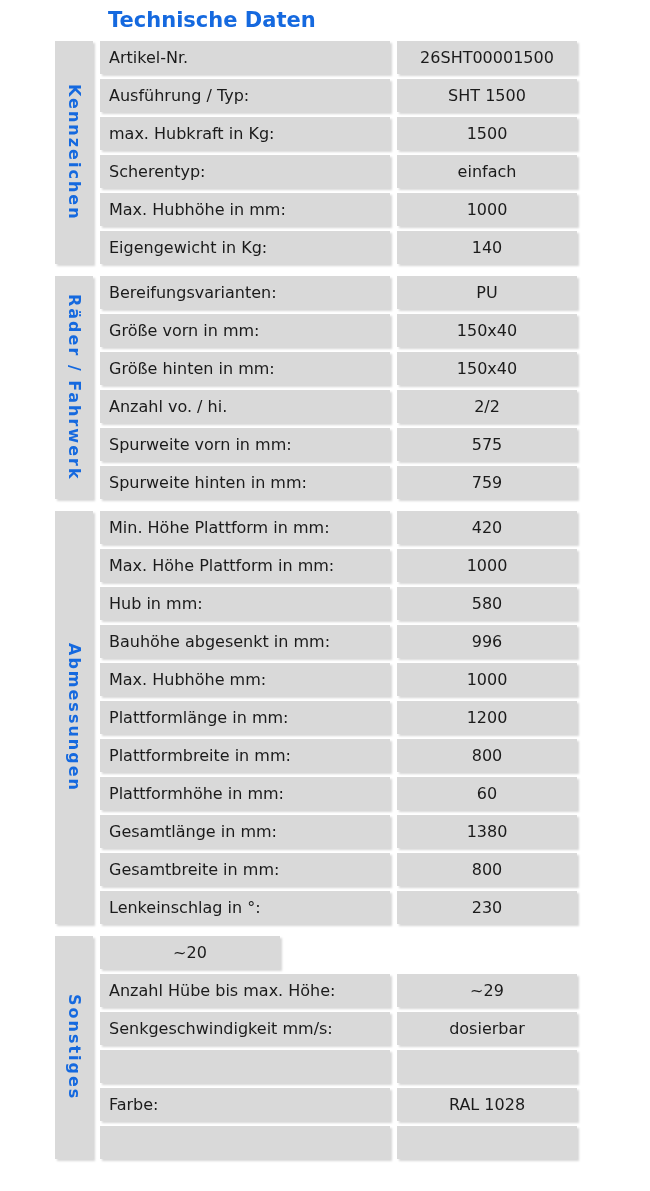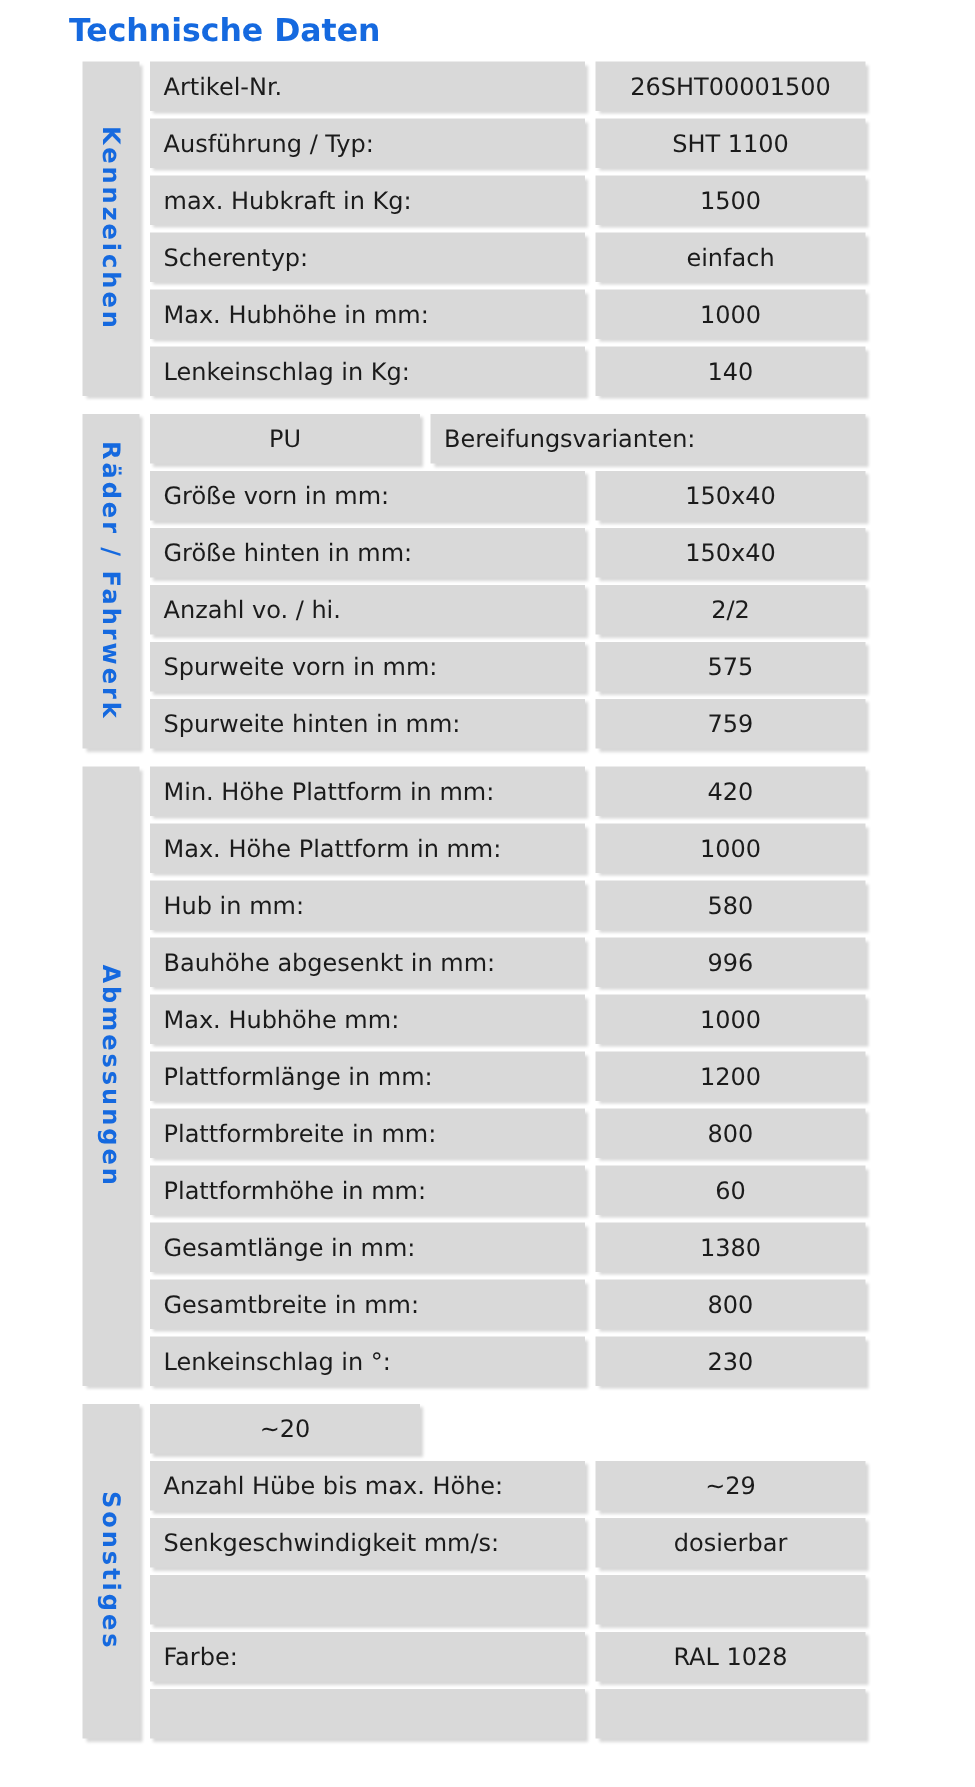--- a/index.html
+++ b/index.html
@@ -9,21 +9,21 @@
   }
   html,body{margin:0;padding:0;}
   body{
     width:650px;height:1191px;
     background:#ffffff;
     font-family:"DejaVu Sans","Liberation Sans",sans-serif;
     color:var(--text);
     overflow:hidden;
   }
   .title{
-    margin:9px 0 10px 46px;
+    margin:9px 0 10px 108px;
     font-size:21px;
     line-height:22px;
     font-weight:bold;
     color:var(--blue);
   }
   .table{
     margin-left:55px;
     width:522px;
     display:flex;
     flex-direction:column;
@@ -91,48 +91,48 @@
       <div class="section-col">
         <span class="section-label">Kennzeichen</span>
       </div>
       <div class="rows">
         <div class="row">
           <div class="cell label-cell">Artikel-Nr.</div>
           <div class="cell value-cell">26SHT00001500</div>
         </div>
         <div class="row">
           <div class="cell label-cell">Ausführung / Typ:</div>
-          <div class="cell value-cell">SHT 1100</div>
+          <div class="cell value-cell">SHT 1500</div>
         </div>
         <div class="row">
           <div class="cell label-cell">max. Hubkraft in Kg:</div>
           <div class="cell value-cell">1500</div>
         </div>
         <div class="row">
           <div class="cell label-cell">Scherentyp:</div>
           <div class="cell value-cell">einfach</div>
         </div>
         <div class="row">
           <div class="cell label-cell">Max. Hubhöhe in mm:</div>
           <div class="cell value-cell">1000</div>
         </div>
         <div class="row">
-          <div class="cell label-cell">Lenkeinschlag in Kg:</div>
+          <div class="cell label-cell">Eigengewicht in Kg:</div>
           <div class="cell value-cell">140</div>
         </div>
       </div>
     </div>
     <div class="section">
       <div class="section-col">
         <span class="section-label">Räder / Fahrwerk</span>
       </div>
       <div class="rows">
         <div class="row">
+          <div class="cell label-cell">Bereifungsvarianten:</div>
           <div class="cell value-cell">PU</div>
-          <div class="cell label-cell">Bereifungsvarianten:</div>
         </div>
         <div class="row">
           <div class="cell label-cell">Größe vorn in mm:</div>
           <div class="cell value-cell">150x40</div>
         </div>
         <div class="row">
           <div class="cell label-cell">Größe hinten in mm:</div>
           <div class="cell value-cell">150x40</div>
         </div>
         <div class="row">

